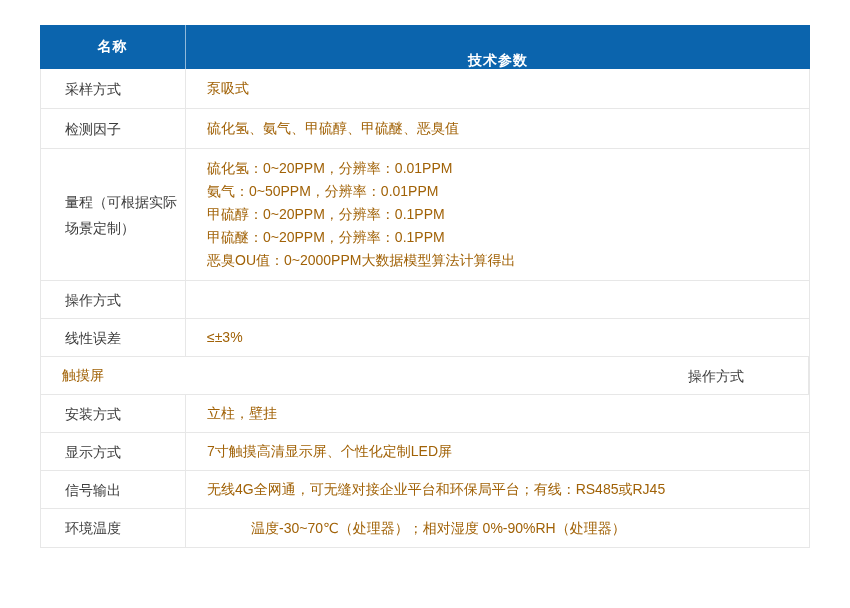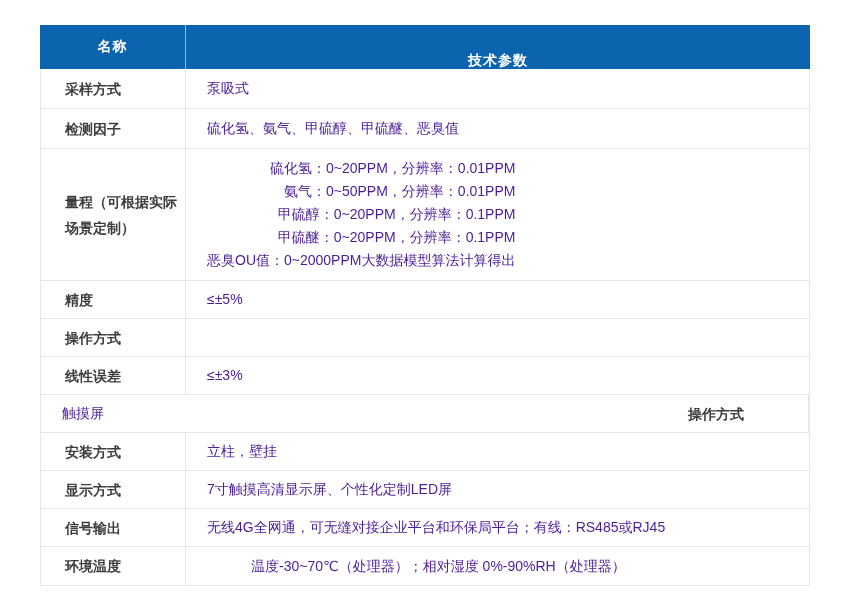--- a/index.html
+++ b/index.html
@@ -53,31 +53,30 @@
 
   .cell {
     display: flex;
     align-items: center;
     font-size: 14px;
   }
   .cell-label {
     flex: 0 0 145px;
     padding: 0 8px 0 24px;
     border-right: 1px solid #e7e7e7;
-    font-weight: bold;
+    font-weight: normal;
     color: #3d3d3d;
     line-height: 26px;
   }
   .cell-value {
     flex: 1 1 auto;
     padding: 0 16px 0 21px;
-    color: #4c1d95;
+    color: #a16207;
     white-space: pre-line;
     line-height: 23px;
-    text-align: right;
   }
 </style>
 </head>
 <body>
 
 <div class="stage">
   <div class="spec-table">
 
     <div class="thead">
       <div class="th th-name">名称</div>
@@ -93,24 +92,20 @@
         <div class="cell cell-label">检测因子</div>
         <div class="cell cell-value">硫化氢、氨气、甲硫醇、甲硫醚、恶臭值</div>
       </div>
       <div class="row">
         <div class="cell cell-label">量程（可根据实际场景定制）</div>
         <div class="cell cell-value">硫化氢：0~20PPM，分辨率：0.01PPM
 氨气：0~50PPM，分辨率：0.01PPM
 甲硫醇：0~20PPM，分辨率：0.1PPM
 甲硫醚：0~20PPM，分辨率：0.1PPM
 恶臭OU值：0~2000PPM大数据模型算法计算得出</div>
-      </div>
-      <div class="row">
-        <div class="cell cell-label">精度</div>
-        <div class="cell cell-value">≤±5%</div>
       </div>
       <div class="row">
         <div class="cell cell-label">操作方式</div>
       </div>
       <div class="row">
         <div class="cell cell-label">线性误差</div>
         <div class="cell cell-value">≤±3%</div>
       </div>
       <div class="row">
         <div class="cell cell-value">触摸屏</div>

